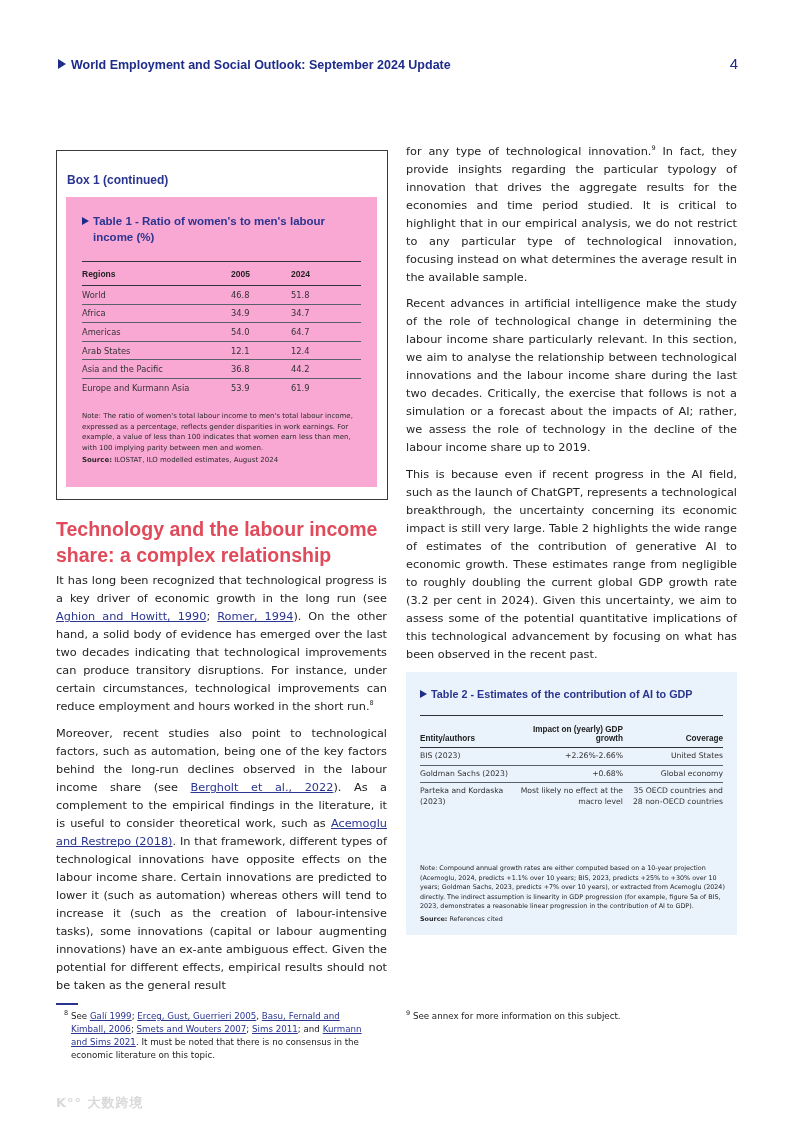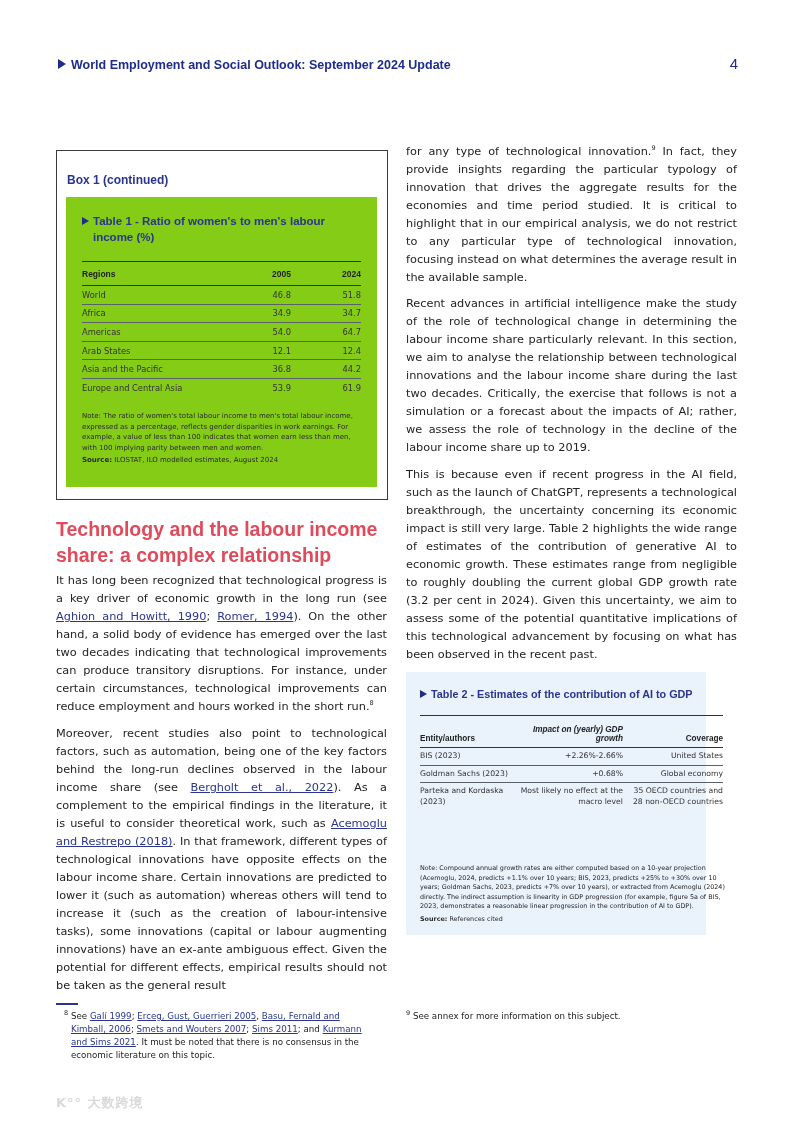--- a/index.html
+++ b/index.html
@@ -7,32 +7,32 @@
   body { position: relative; font-family: "DejaVu Sans", sans-serif; color: #1e1e1e; overflow: hidden; }
 
   .header { position: absolute; left: 58px; top: 58px; width: 680px; height: 16px; }
   .header .tri { position: absolute; left: 0; top: 1px; width: 0; height: 0; border-top: 5px solid transparent; border-bottom: 5px solid transparent; border-left: 8px solid #1e2c8a; }
   .header .title { position: absolute; left: 13px; top: 0; font-family: "Liberation Sans", sans-serif; font-weight: bold; font-size: 12.5px; color: #1e2c8a; white-space: nowrap; }
   .header .pagenum { position: absolute; right: 0; top: -3px; font-family: "Liberation Sans", sans-serif; font-size: 15px; color: #1e2c8a; }
 
   
   .box1 { position: absolute; left: 56px; top: 150px; width: 332px; height: 350px; border: 1.5px solid #3a3a3a; background: #fff; }
   .box1 .boxtitle { position: absolute; left: 10px; top: 22px; font-family: "Liberation Sans", sans-serif; font-weight: bold; font-size: 12px; color: #2a3590; }
-  .box1 .panel { position: absolute; left: 9px; top: 46px; width: 311px; height: 290px; background: #84cc16; }
+  .box1 .panel { position: absolute; left: 9px; top: 46px; width: 311px; height: 290px; background: #f9a8d4; }
 
   .tbltitle { position: relative; font-family: "Liberation Sans", sans-serif; font-weight: bold; font-size: 11.5px; color: #2a3590; line-height: 16px; }
   .tbltitle .tri { position: absolute; left: 0; top: 4px; width: 0; height: 0; border-top: 4px solid transparent; border-bottom: 4px solid transparent; border-left: 7px solid #1e2c8a; }
   .tbltitle .txt { display: block; padding-left: 11px; }
 
   .t1title { position: absolute; left: 16px; top: 16px; width: 270px; }
   .t1 { position: absolute; left: 16px; top: 64px; width: 279px; border-collapse: collapse; font-size: 8.3px; }
   .t1 th { font-family: "Liberation Sans", sans-serif; font-weight: bold; text-align: left; height: 24px; border-top: 1.5px solid #2f3337; border-bottom: 1.5px solid #2f3337; font-size: 8.5px; color: #222; }
   .t1 td { height: 18.6px; border-bottom: 1px solid #59606a; color: #333; }
   .t1 tr:last-child td { border-bottom: none; }
-  .t1 .num { text-align: right; }
+  .t1 .num { }
   .t1 .c2005 { width: 60px; }
   .t1 .c2024 { width: 70px; }
 
   .note { font-size: 7px; line-height: 10.6px; color: #2a2a2a; }
   .src { font-size: 7px; line-height: 11px; color: #2a2a2a; margin-top: 2px; }
   .src b { font-weight: bold; }
   .t1note { position: absolute; left: 16px; top: 214px; width: 285px; }
 
   
   .h2 { position: absolute; left: 56px; top: 516px; width: 335px; font-family: "Liberation Sans", sans-serif; font-weight: bold; font-size: 19.5px; line-height: 26px; color: #e04a5a; }
@@ -41,30 +41,30 @@
   .para a { color: #2a3590; text-decoration: underline; }
   .para sup, .fn sup { font-size: 6.5px; vertical-align: super; line-height: 0; }
 
   .pL1 { left: 56px; top: 572px; width: 331px; }
   .pL2 { left: 56px; top: 725px; width: 331px; }
   .pR1 { left: 406px; top: 143px; width: 331px; }
   .pR2 { left: 406px; top: 295px; width: 331px; }
   .pR3 { left: 406px; top: 466px; width: 331px; }
 
   
-  .box2 { position: absolute; left: 406px; top: 672px; width: 300px; height: 263px; background: #eaf2fb; }
+  .box2 { position: absolute; left: 406px; top: 672px; width: 331px; height: 263px; background: #eaf2fb; }
   .t2title { position: absolute; left: 14px; top: 14px; width: 300px; font-size: 10.8px; }
   .t2 { position: absolute; left: 14px; top: 43px; width: 303px; border-collapse: collapse; font-size: 7.7px; }
   .t2 th { font-family: "Liberation Sans", sans-serif; font-weight: bold; font-size: 8.2px; color: #222; height: 32px; vertical-align: bottom; padding-bottom: 4px; border-top: 1.5px solid #2f3337; border-bottom: 1.5px solid #2f3337; }
   .t2 td { border-bottom: 1px solid #59606a; color: #333; padding: 3px 0; line-height: 10.5px; }
   .t2 tr:last-child td { border-bottom: none; }
   .t2 .l { text-align: left; }
   .t2 .r { text-align: right; }
   .t2 .ce { width: 100px; }
-  .t2 .ci { width: 103px; font-style: italic; }
+  .t2 .ci { width: 103px; }
   .t2 .cc { width: 100px; }
   .t2note { position: absolute; left: 14px; top: 192px; width: 305px; font-size: 6.4px; line-height: 9.6px; }
   .t2note .src { font-size: 6.4px; }
 
   
   .fnrule { position: absolute; left: 56px; top: 1003px; width: 22px; height: 1.5px; background: #2a3590; }
   .fn { position: absolute; font-size: 8.7px; line-height: 13px; color: #222; }
   .fn a { color: #2a3590; text-decoration: underline; }
   .fnL { left: 56px; top: 1010px; width: 320px; padding-left: 15px; text-indent: -7px; }
   .fnR { left: 406px; top: 1010px; width: 330px; }
@@ -115,21 +115,21 @@
           <td>Arab States</td>
           <td class="num">12.1</td>
           <td class="num">12.4</td>
         </tr>
         <tr>
           <td>Asia and the Pacific</td>
           <td class="num">36.8</td>
           <td class="num">44.2</td>
         </tr>
         <tr>
-          <td>Europe and Central Asia</td>
+          <td>Europe and Kurmann Asia</td>
           <td class="num">53.9</td>
           <td class="num">61.9</td>
         </tr>
       </tbody>
     </table>
     <div class="t1note">
       <p class="note">Note: The ratio of women's total labour income to men's total labour income, expressed as a percentage, reflects gender disparities in work earnings. For example, a value of less than 100 indicates that women earn less than men, with 100 implying parity between men and women.</p>
       <p class="src"><b>Source:</b><span> ILOSTAT, ILO modelled estimates, August 2024</span></p>
     </div>
   </div>

